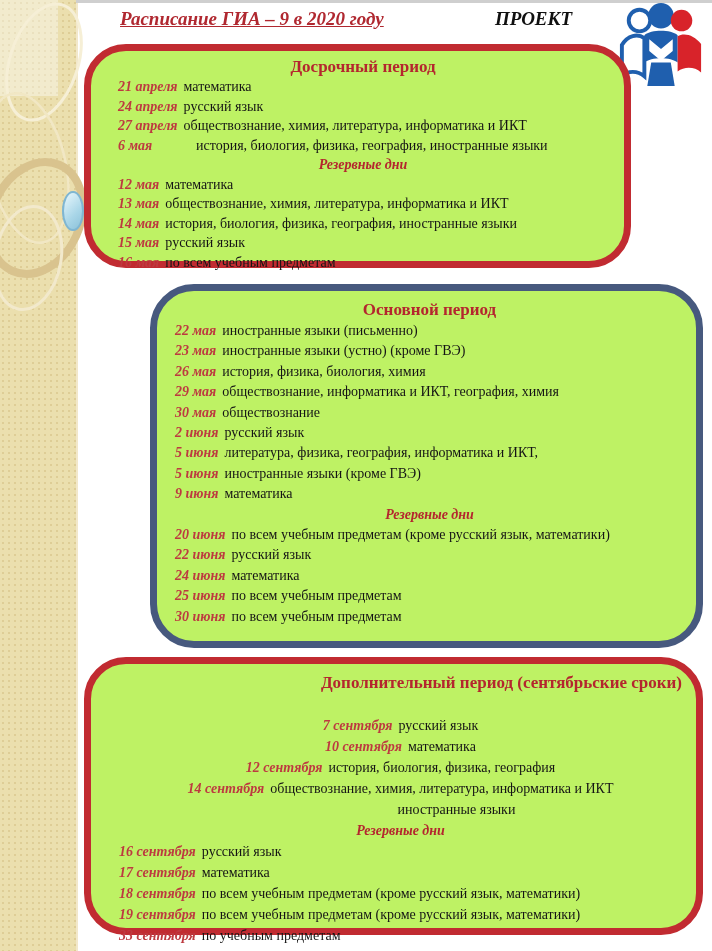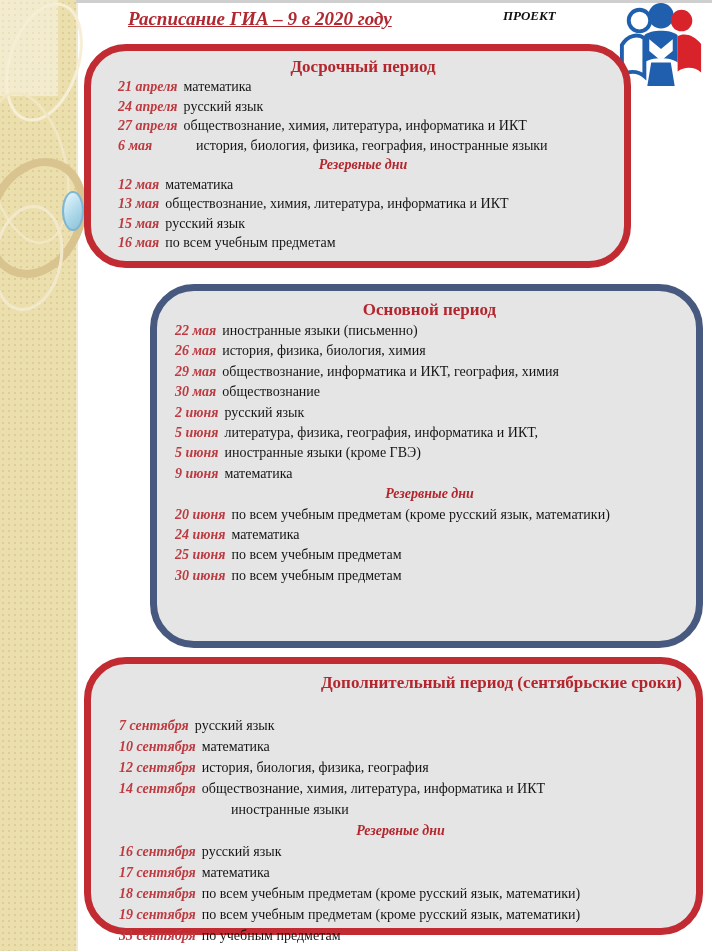--- a/index.html
+++ b/index.html
@@ -22,33 +22,33 @@
   }
   .strip-ovals{position:absolute;left:0;top:0;}
   .bead{
     position:absolute;left:62px;top:191px;width:22px;height:40px;border-radius:50%;
     background:linear-gradient(135deg,#DFF2F9 10%,#A9D6E8 60%,#8FC4DB 95%);
     border:2px solid #7FB6D2;box-sizing:border-box;z-index:5;
   }
   
   .top-line{position:absolute;left:76px;top:0;width:636px;height:3px;background:#CFCFCF;}
   
-  .page-header{position:absolute;left:16px;top:8px;width:656px;height:28px;}
+  .page-header{position:absolute;left:8px;top:8px;width:656px;height:28px;}
   .page-title{
     position:absolute;left:112px;top:0;
     font-size:19px;font-weight:bold;font-style:italic;color:#B02830;
     text-decoration:underline;white-space:nowrap;
   }
   .page-badge{
     position:absolute;left:487px;top:0;
-    font-size:13px;font-weight:bold;font-style:italic;color:#101010;white-space:nowrap;
+    font-size:19px;font-weight:bold;font-style:italic;color:#101010;white-space:nowrap;
   }
   .logo{position:absolute;left:612px;top:2px;width:98px;height:88px;}
   
-  .box{position:absolute;box-sizing:border-box;background:#e5e5e5;font-family:Liberation Serif, serif;}
+  .box{position:absolute;box-sizing:border-box;background:#bef264;font-family:Liberation Serif, serif;}
   #box-early{
     left:84px;top:44px;width:547px;height:224px;
     border:7px solid #C12B31;border-radius:42px;padding:5px 16px 0 27px;
   }
   #box-main{
     left:150px;top:284px;width:553px;height:364px;
     border:7px solid #47597E;border-radius:44px;padding:7px 12px 0 18px;
   }
   #box-additional{
     left:84px;top:657px;width:619px;height:278px;
@@ -57,21 +57,21 @@
   .box-title{
     margin:0;text-align:center;font-size:17px;font-weight:bold;color:#B4262E;
   }
   #box-early .box-title{line-height:21px;}
   #box-main .box-title{line-height:23px;}
   #box-additional .box-title{line-height:23px;text-align:right;}
   .row,.subtitle{font-size:14px;}
   #box-early .row,#box-early .subtitle{line-height:19.5px;}
   #box-main .row,#box-main .subtitle{line-height:20.4px;}
   #box-additional .row,#box-additional .subtitle{line-height:21px;}
-  #box-additional .section:first-of-type{margin-top:21px;}
+  #box-additional .section:first-of-type{margin-top:21px;text-align:center;}
   .date{font-weight:bold;font-style:italic;color:#BD3A40;margin-right:6px;}
   .date.pad{display:inline-block;min-width:72px;}
   .subject{color:#151515;}
   .row.indent{padding-left:112px;}
   .subtitle{
     text-align:center;font-weight:bold;font-style:italic;color:#B4262E;
   }
 </style>
 </head>
 <body>
@@ -111,42 +111,45 @@
       <div class="section">
         <div class="row"><span class="date">21 апреля</span><span class="subject">математика</span></div>
         <div class="row"><span class="date">24 апреля</span><span class="subject">русский язык</span></div>
         <div class="row"><span class="date">27 апреля</span><span class="subject">обществознание, химия, литература, информатика и ИКТ</span></div>
         <div class="row"><span class="date pad">6 мая</span><span class="subject">история, биология, физика, география, иностранные языки</span></div>
       </div>
       <div class="section">
         <div class="subtitle">Резервные дни</div>
         <div class="row"><span class="date">12 мая</span><span class="subject">математика</span></div>
         <div class="row"><span class="date">13 мая</span><span class="subject">обществознание, химия, литература, информатика и ИКТ</span></div>
+        <div class="row"><span class="date">14 мая</span><span class="subject">история, биология, физика, география, иностранные языки</span></div>
         <div class="row"><span class="date">15 мая</span><span class="subject">русский язык</span></div>
         <div class="row"><span class="date">16 мая</span><span class="subject">по всем учебным предметам</span></div>
       </div>
     </div>
 </section>
 
 <section class="box" id="box-main">
   <h2 class="box-title">Основной период</h2>
   <div class="rows">
       <div class="section">
         <div class="row"><span class="date">22 мая</span><span class="subject">иностранные языки (письменно)</span></div>
+        <div class="row"><span class="date">23 мая</span><span class="subject">иностранные языки (устно) (кроме ГВЭ)</span></div>
         <div class="row"><span class="date">26 мая</span><span class="subject">история, физика, биология, химия</span></div>
         <div class="row"><span class="date">29 мая</span><span class="subject">обществознание, информатика и ИКТ, география, химия</span></div>
         <div class="row"><span class="date">30 мая</span><span class="subject">обществознание</span></div>
         <div class="row"><span class="date">2 июня</span><span class="subject">русский язык</span></div>
         <div class="row"><span class="date">5 июня</span><span class="subject">литература, физика, география, информатика и ИКТ,</span></div>
         <div class="row"><span class="date">5 июня</span><span class="subject">иностранные языки (кроме ГВЭ)</span></div>
         <div class="row"><span class="date">9 июня</span><span class="subject">математика</span></div>
       </div>
       <div class="section">
         <div class="subtitle">Резервные дни</div>
         <div class="row"><span class="date">20 июня</span><span class="subject">по всем учебным предметам (кроме русский язык, математики)</span></div>
+        <div class="row"><span class="date">22 июня</span><span class="subject">русский язык</span></div>
         <div class="row"><span class="date">24 июня</span><span class="subject">математика</span></div>
         <div class="row"><span class="date">25 июня</span><span class="subject">по всем учебным предметам</span></div>
         <div class="row"><span class="date">30 июня</span><span class="subject">по всем учебным предметам</span></div>
       </div>
     </div>
 </section>
 
 <section class="box" id="box-additional">
   <h2 class="box-title">Дополнительный период (сентябрьские сроки)</h2>
   <div class="rows">

